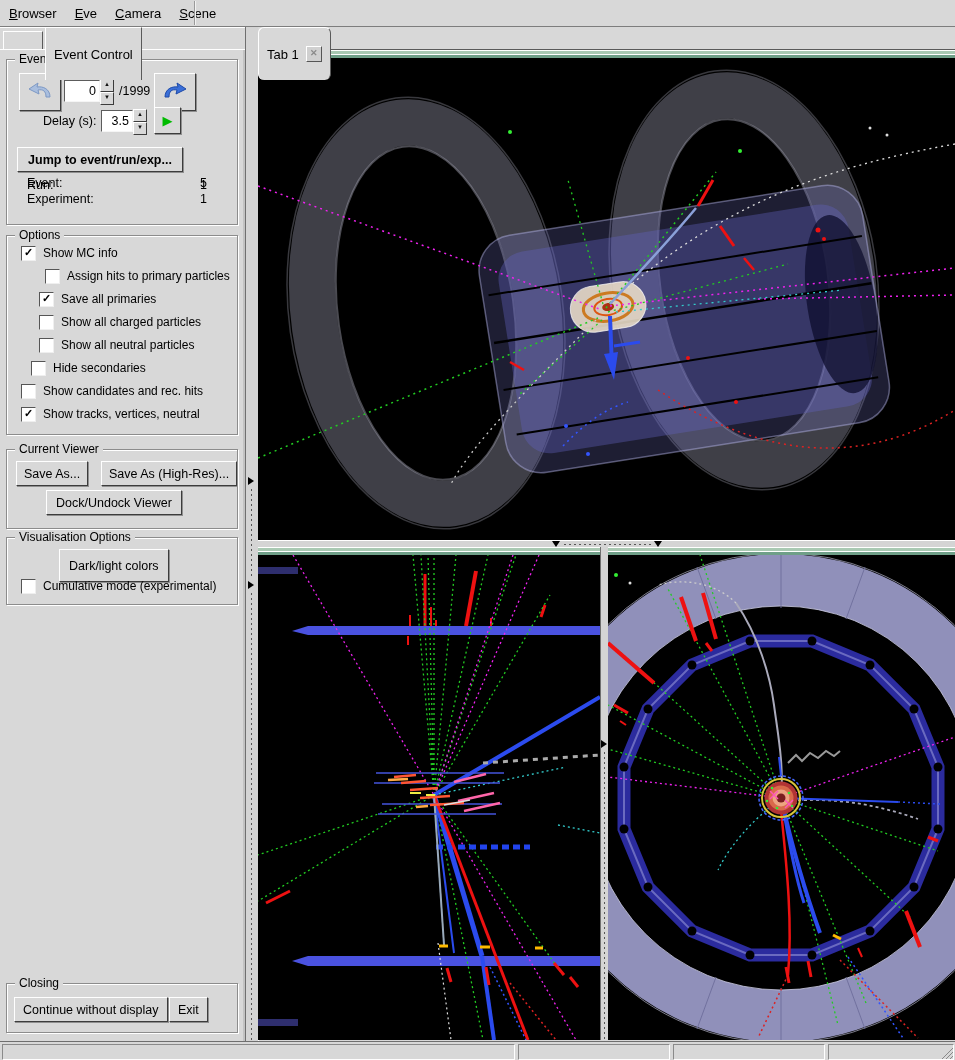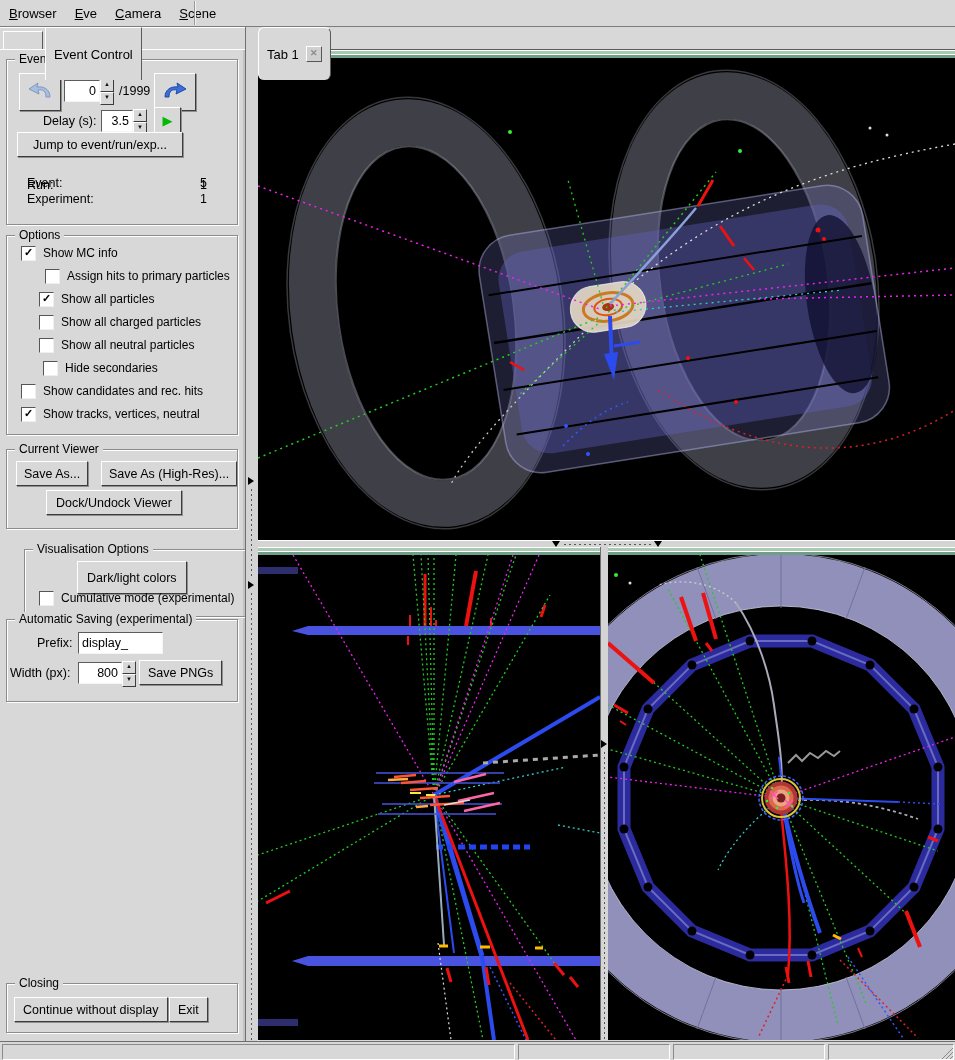--- a/index.html
+++ b/index.html
@@ -122,21 +122,21 @@
     <div class="field num" style="left:94px;top:50px;width:30px;height:20px;">
       <input value="3.5" style="">
     </div>
     <div class="spincol" style="left:126px;top:49px;">
       <div class="spinbtn">▲</div>
       <div class="spinbtn">▼</div>
     </div>
     <div class="btn" style="left:147px;top:47px;width:25px;height:25px;">
       <span class="play">▶</span>
     </div>
-    <div class="btn" style="left:10px;top:72px;width:164px;height:23px;">
+    <div class="btn" style="left:10px;top:87px;width:164px;height:23px;font-weight:bold;">
       <span>Jump to event/run/exp...</span>
     </div>
     <div class="inforow" style="top:116px;gap:13px;">
       <span>Event:</span>
         <span>5</span>
     </div>
     <div class="inforow" style="top:118px;">
       <span>Run:</span>
         <span>1</span>
     </div>
@@ -151,31 +151,31 @@
     <div class="cbrow" style="left:14px;top:9px;">
         <span class="cbox">✓</span>
         <span>Show MC info</span>
       </div>
     <div class="cbrow" style="left:32px;top:32px;padding-left:6px;">
         <span class="cbox"></span>
         <span>Assign hits to primary particles</span>
       </div>
     <div class="cbrow" style="left:32px;top:55px;">
         <span class="cbox">✓</span>
-        <span>Show all particles</span>
+        <span>Save all primaries</span>
       </div>
     <div class="cbrow" style="left:32px;top:78px;">
         <span class="cbox"></span>
         <span>Show all charged particles</span>
       </div>
     <div class="cbrow" style="left:32px;top:101px;">
         <span class="cbox"></span>
         <span>Show all neutral particles</span>
       </div>
-    <div class="cbrow" style="left:36px;top:124px;">
+    <div class="cbrow" style="left:24px;top:124px;">
         <span class="cbox"></span>
         <span>Hide secondaries</span>
       </div>
     <div class="cbrow" style="left:14px;top:147px;">
         <span class="cbox"></span>
         <span>Show candidates and rec. hits</span>
       </div>
     <div class="cbrow" style="left:14px;top:170px;">
         <span class="cbox">✓</span>
         <span>Show tracks, vertices, neutral</span>
@@ -188,49 +188,31 @@
         <span>Save As...</span>
       </div>
     <div class="btn" style="left:94px;top:11px;height:23px;padding:0 7px;">
         <span>Save As (High-Res)...</span>
       </div>
     <div class="btn" style="left:39px;top:40px;height:23px;padding:0 9px;">
         <span>Dock/Undock Viewer</span>
       </div>
   </div>
 
-  <div class="group" style="left:24px;top:487px;width:230px;height:66px;margin-top:12px;">
+  <div class="group" style="left:6px;top:487px;width:230px;height:66px;">
     <span class="gtitle">Visualisation Options</span>
     <div class="btn" style="left:52px;top:11px;height:23px;padding:4px 9px;">
         <span>Dark/light colors</span>
       </div>
     <div class="cbrow" style="left:14px;top:40px;">
         <span class="cbox"></span>
         <span>Cumulative mode (experimental)</span>
       </div>
   </div>
 
-  <div class="group" style="left:6px;top:569px;width:230px;height:81px;">
-    <span class="gtitle">Automatic Saving (experimental)</span>
-    <span class="lblrow" style="left:30px;top:16px;">Prefix:</span>
-    <div class="field" style="left:71px;top:12px;width:83px;height:20px;">
-      <input value="display_" style="">
-    </div>
-    <span class="lblrow" style="left:3px;top:46px;">Width (px):</span>
-    <div class="field num" style="left:71px;top:42px;width:42px;height:20px;">
-      <input value="800" style="">
-    </div>
-    <div class="spincol" style="left:115px;top:41px;">
-      <div class="spinbtn">▲</div>
-      <div class="spinbtn">▼</div>
-    </div>
-    <div class="btn" style="left:132px;top:40px;height:23px;padding:0 8px;">
-        <span>Save PNGs</span>
-      </div>
-  </div>
 
   <div class="group" style="left:6px;top:933px;width:230px;height:48px;">
     <span class="gtitle">Closing</span>
     <div class="btn" style="left:7px;top:13px;height:23px;padding:0 8px;">
         <span>Continue without display</span>
       </div>
     <div class="btn" style="left:162px;top:13px;height:23px;padding:0 8px;">
         <span>Exit</span>
       </div>
   </div>

